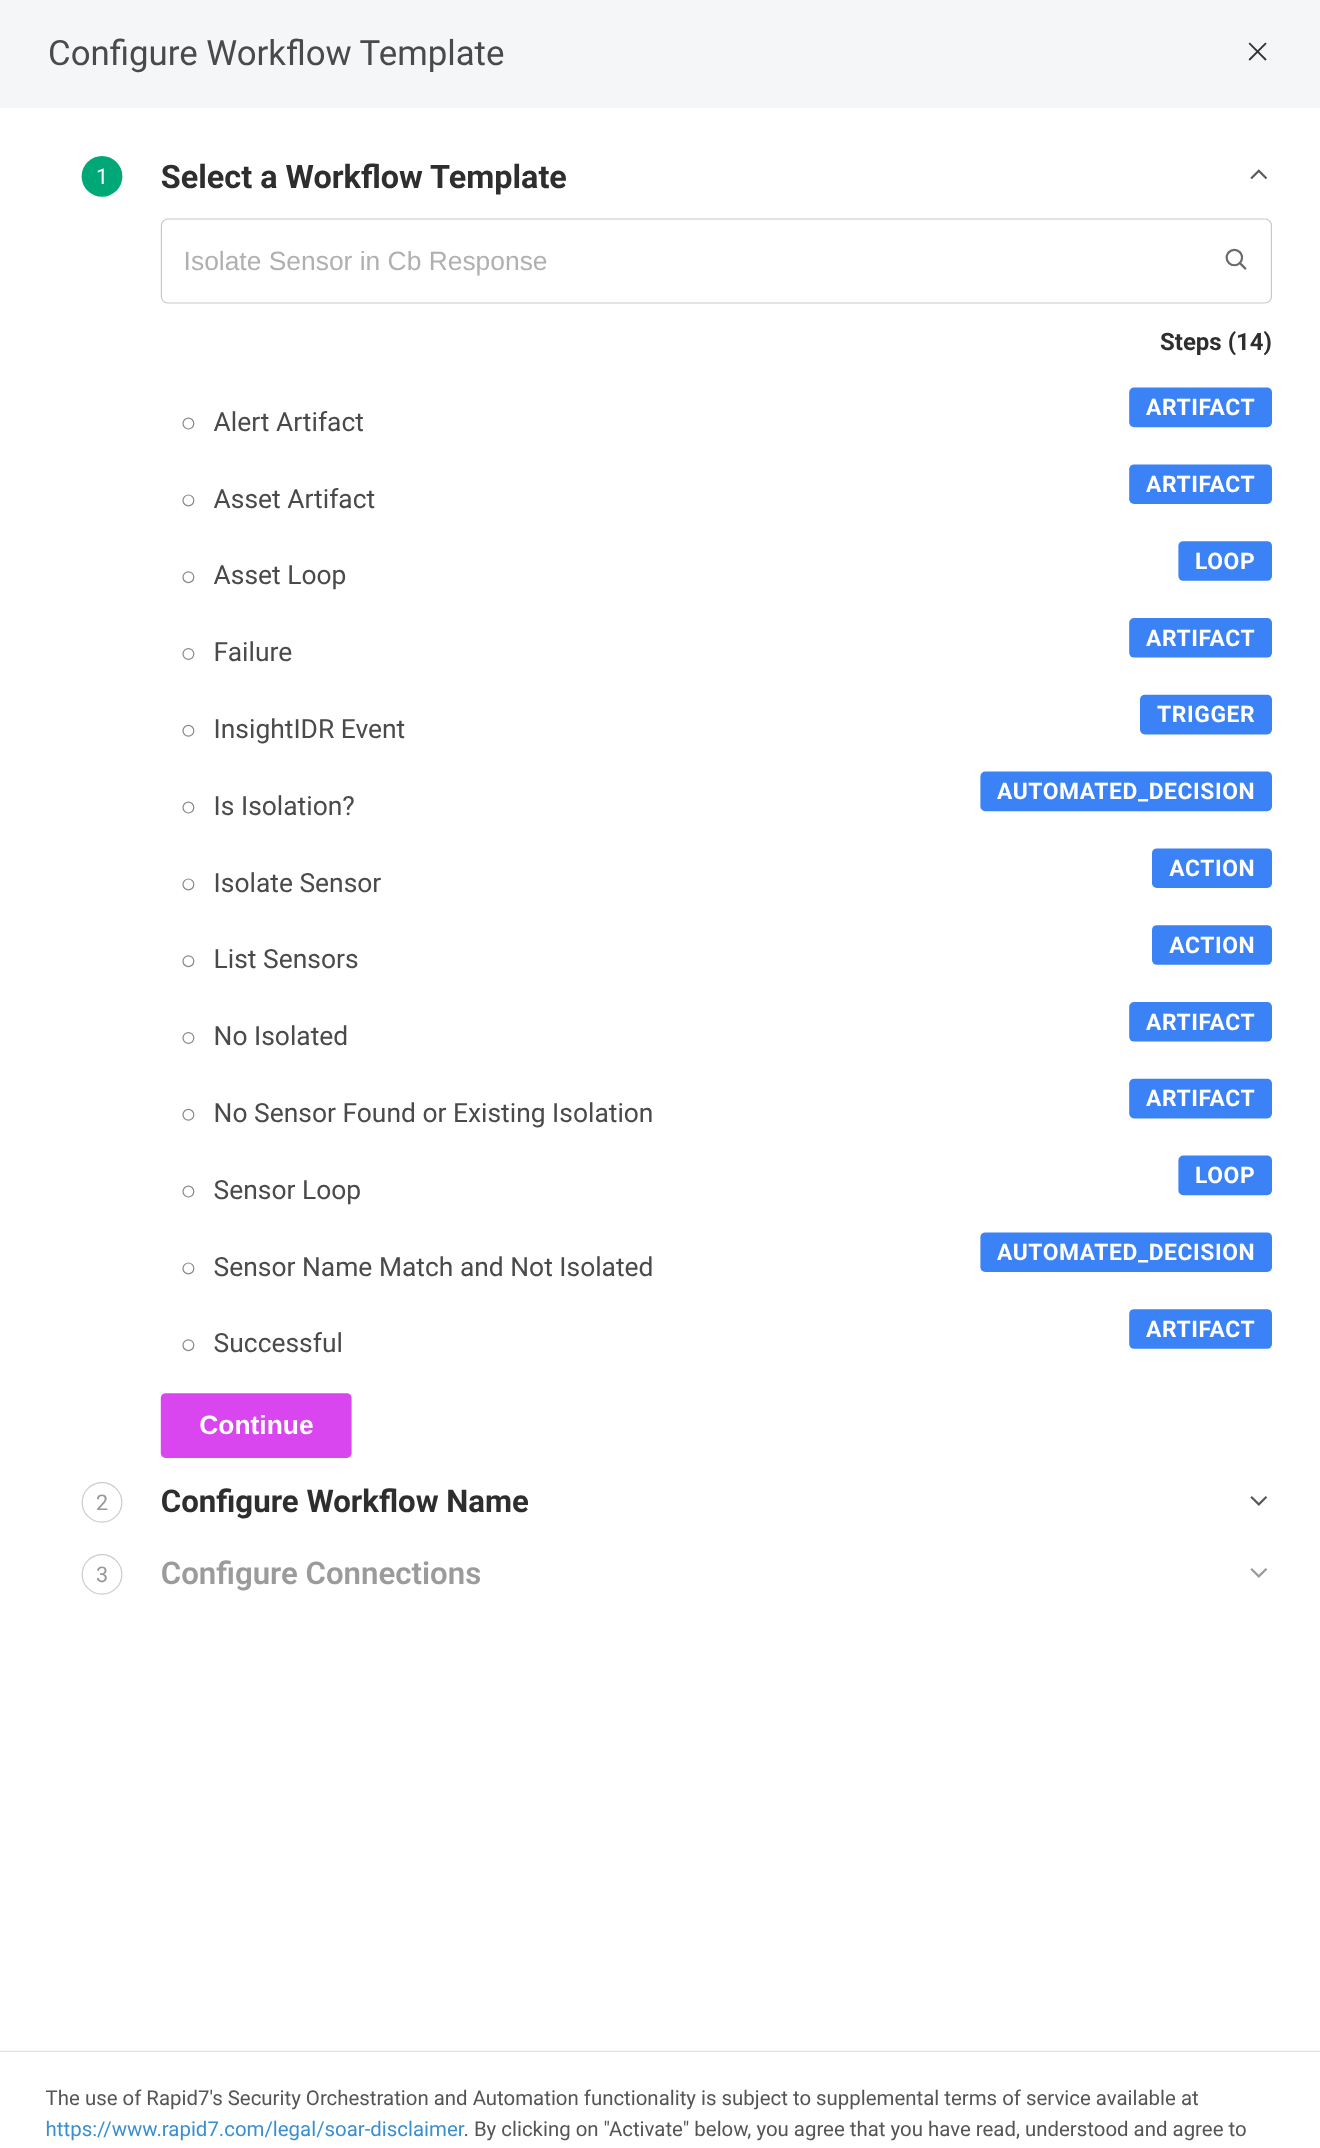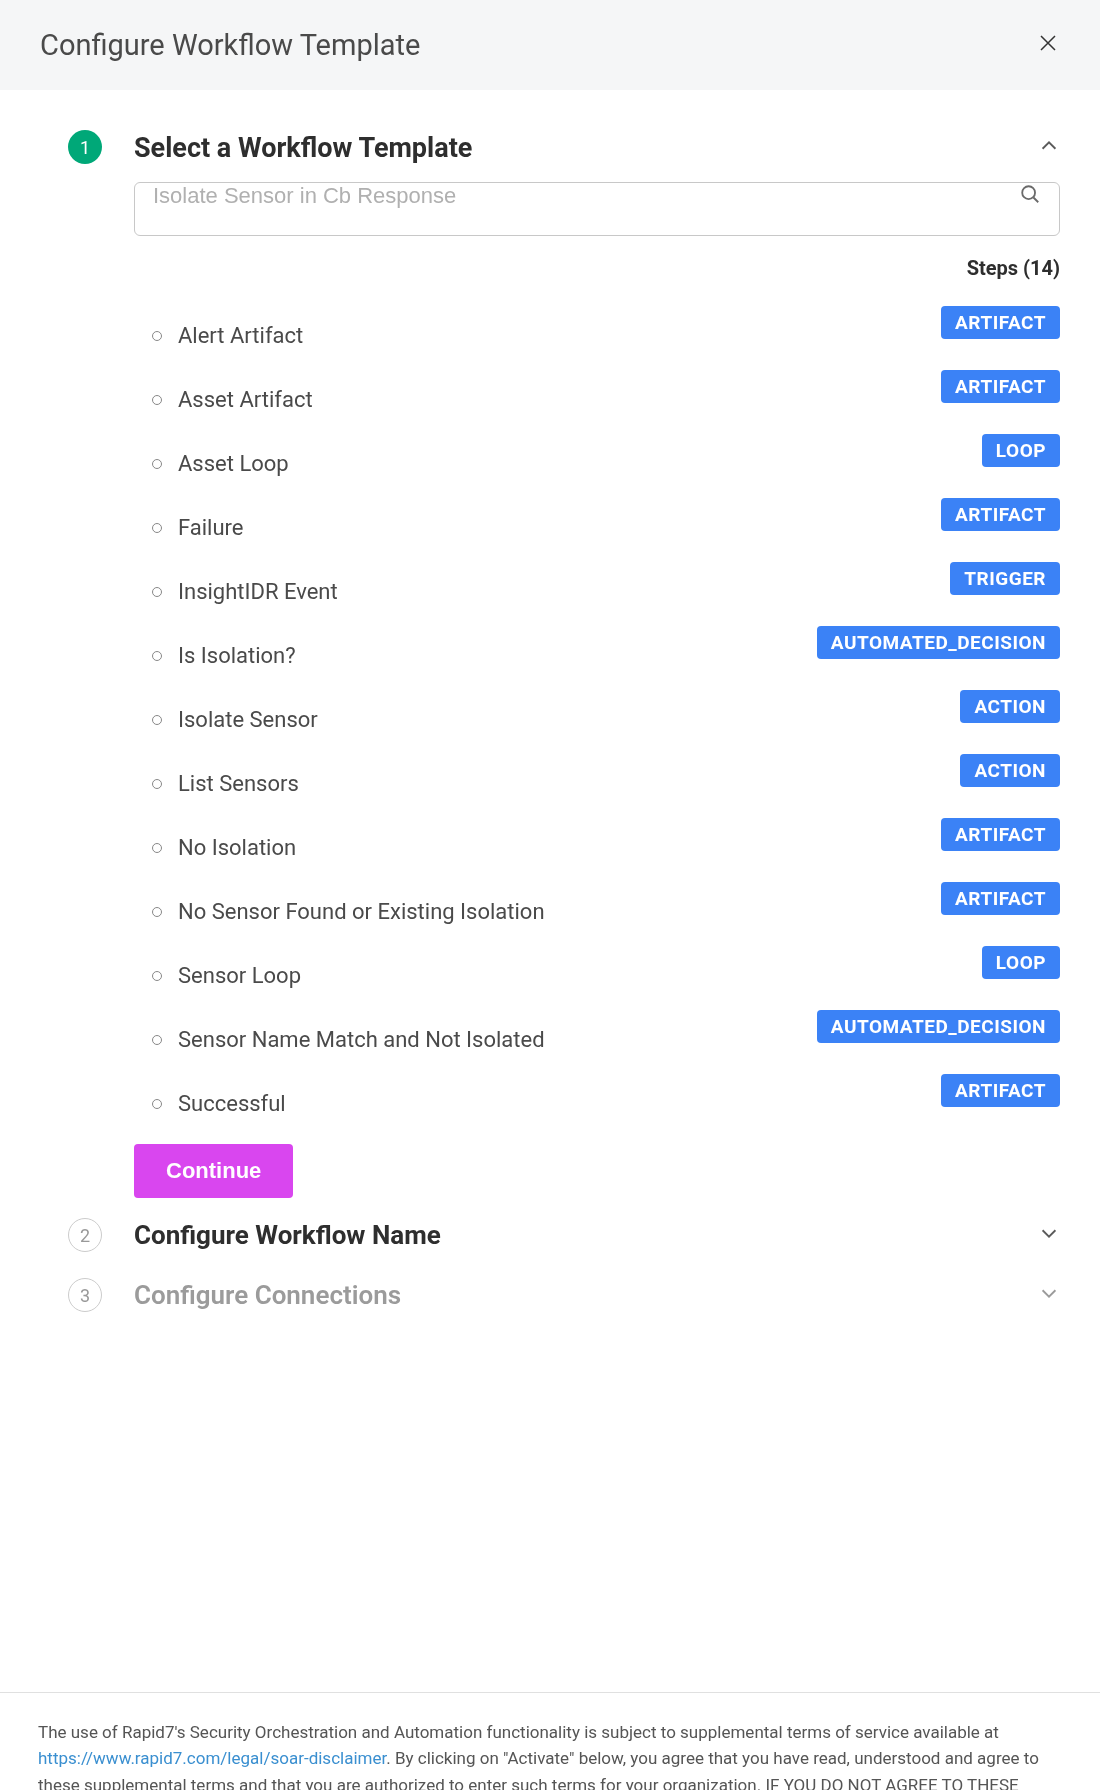--- a/index.html
+++ b/index.html
@@ -107,25 +107,25 @@
     .chevron svg {
       width: 22px;
       height: 22px;
       stroke: currentColor;
       stroke-width: 2;
       fill: none;
     }
     .search-box {
       margin-top: 18px;
       display: flex;
-      align-items: flex-start;
+      align-items: center;
       border: 1px solid #c8c8c8;
       border-radius: 6px;
       padding: 0 18px;
-      height: 54px;
+      height: 71px;
     }
     .search-input {
       flex: 1;
       border: none;
       outline: none;
       font-size: 22px;
       color: #333;
       background: transparent;
     }
     .search-input::placeholder {
@@ -335,21 +335,21 @@
           <div class="step-item">
             <div class="step-item-left">
               <span class="bullet"></span>
               <span class="step-item-name">List Sensors</span>
             </div>
             <span class="badge">ACTION</span>
           </div>
           <div class="step-item">
             <div class="step-item-left">
               <span class="bullet"></span>
-              <span class="step-item-name">No Isolation</span>
+              <span class="step-item-name">No Isolated</span>
             </div>
             <span class="badge">ARTIFACT</span>
           </div>
           <div class="step-item">
             <div class="step-item-left">
               <span class="bullet"></span>
               <span class="step-item-name">No Sensor Found or Existing Isolation</span>
             </div>
             <span class="badge">ARTIFACT</span>
           </div>

